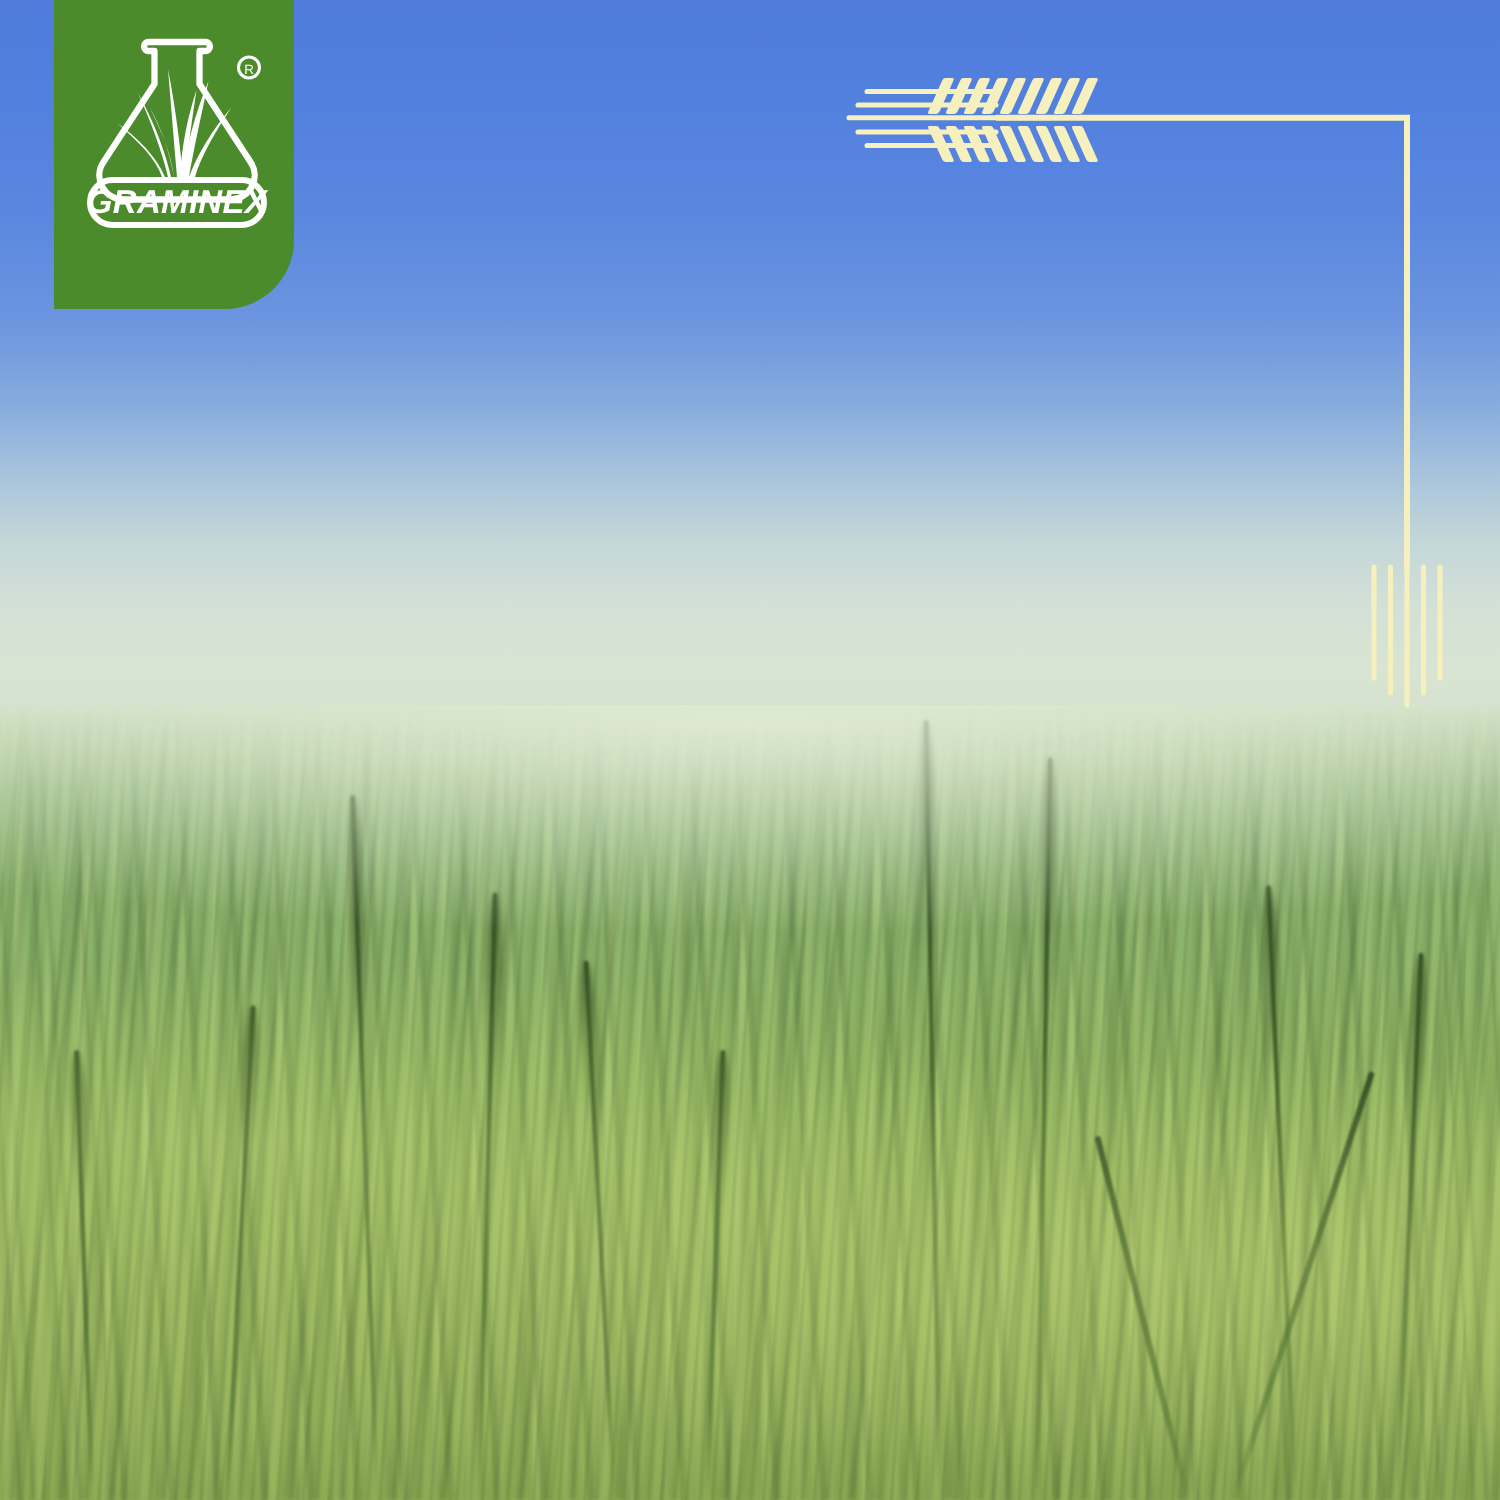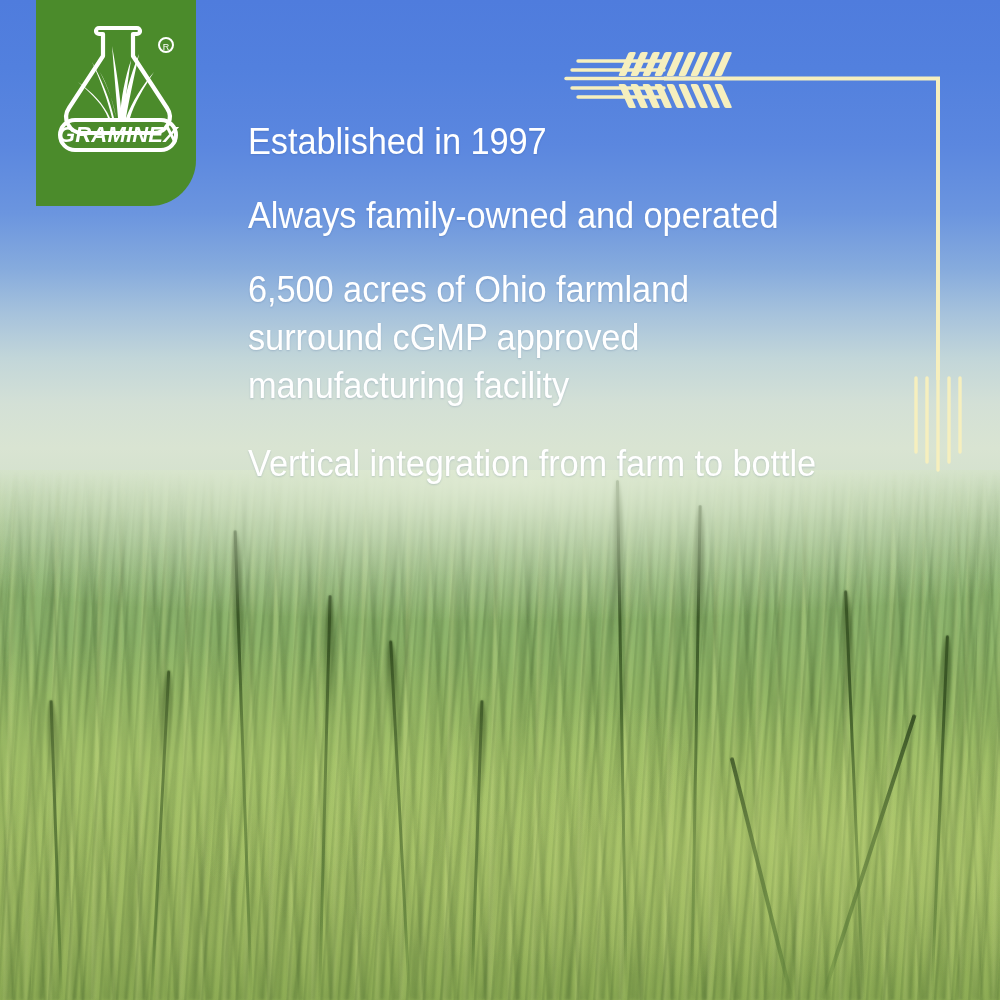--- a/index.html
+++ b/index.html
@@ -261,22 +261,14 @@
       <rect x="16" y="106" width="116" height="30" rx="15" fill="none" stroke="#ffffff" stroke-width="4"></rect>
       <text x="74" y="128" text-anchor="middle" font-family="'Liberation Sans','DejaVu Sans',sans-serif" font-size="22" font-weight="bold" font-style="italic" letter-spacing="0.2" fill="#ffffff">GRAMINEX</text>
 
       <g>
         <circle cx="122" cy="31" r="7" fill="none" stroke="#ffffff" stroke-width="2"></circle>
         <text x="122" y="35.5" text-anchor="middle" font-family="'Liberation Sans','DejaVu Sans',sans-serif" font-size="9" fill="#ffffff">R</text>
       </g>
     </svg>
   </div>
 
-  <div class="copy">
-    <p class="line-0">Established in 1997</p>
-    <p class="line-1">Always family-owned and operated</p>
-    <p class="line-2 line-3">6,500 acres of Ohio farmland
-surround cGMP approved
-manufacturing facility</p>
-    <p class="line-3b">Vertical integration from farm to bottle</p>
-  </div>
 
 </div>
 
 </body></html>

